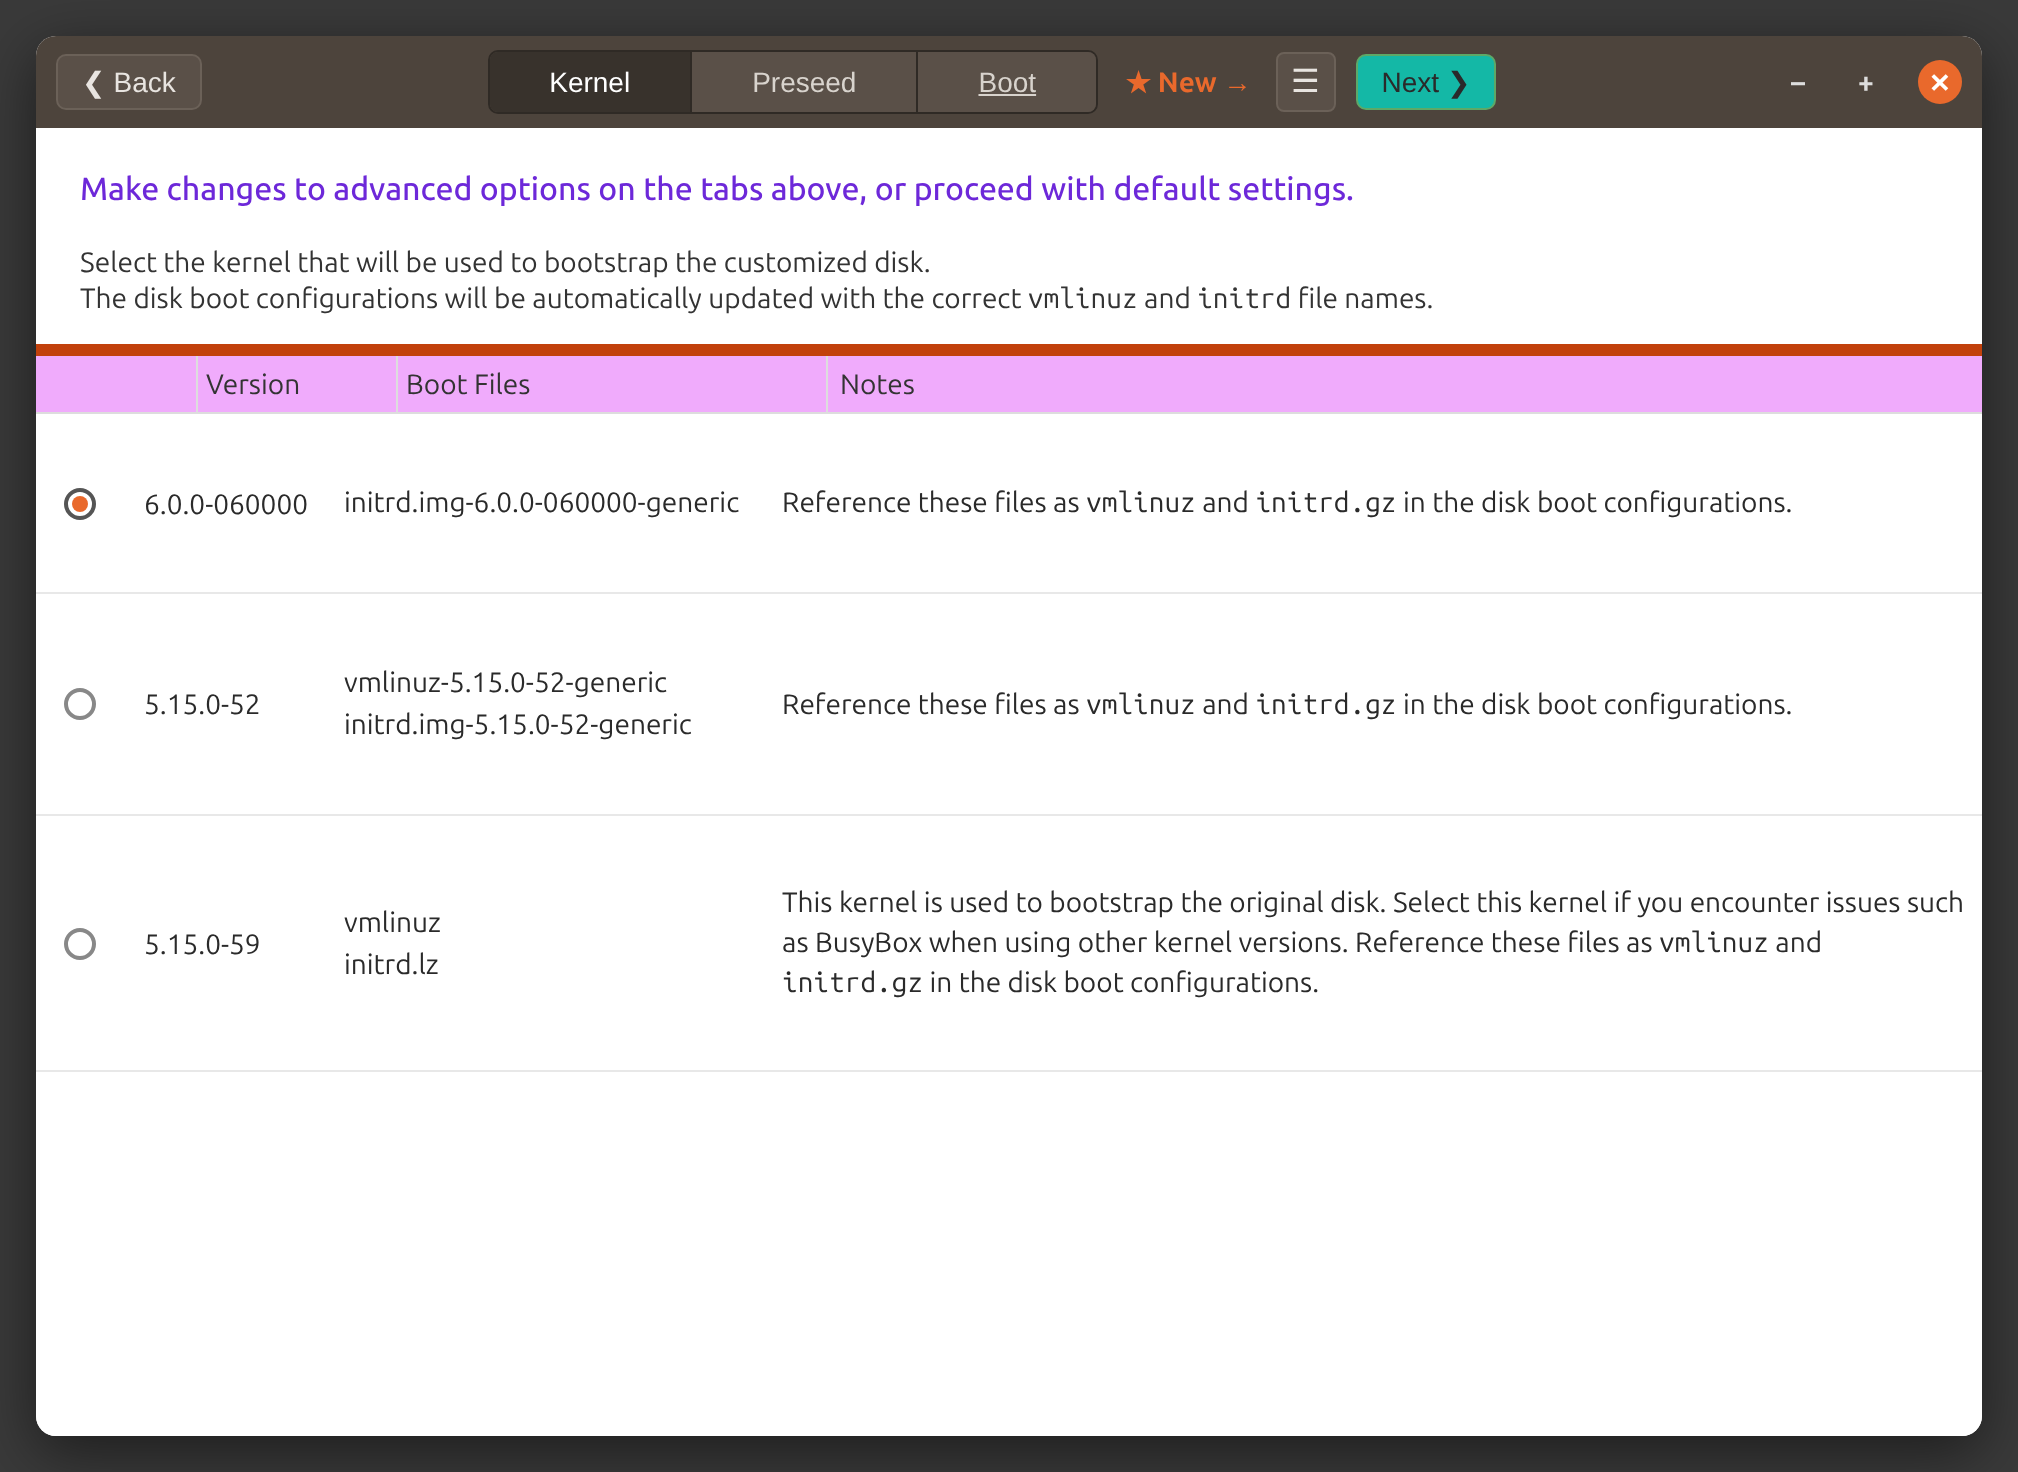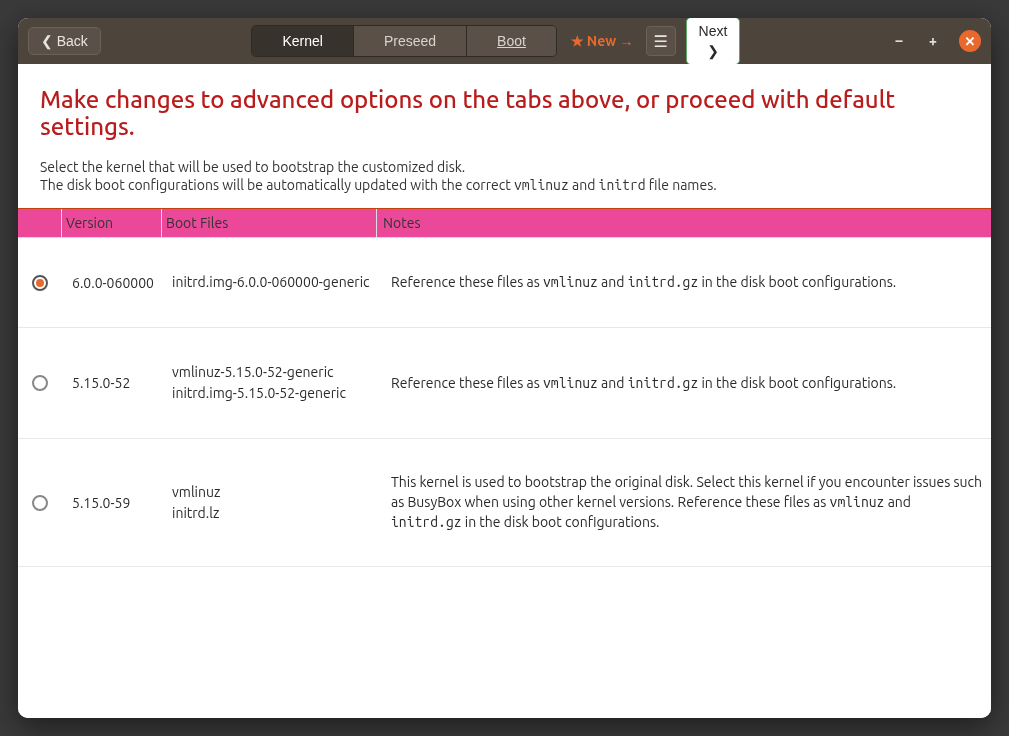--- a/index.html
+++ b/index.html
@@ -83,32 +83,31 @@
     width: 30px;
     height: 30px;
     display: flex;
     align-items: center;
     justify-content: center;
     cursor: pointer;
     font-size: 16px;
     margin-left: 2px;
   }
   .next-btn {
-    background: #ffffff;
+    background: #14b8a6;
     border: 1px solid #5da967;
     border-radius: 5px;
     color: #2a2a2a;
     padding: 5px 12px;
     font-size: 14px;
     cursor: pointer;
     display: flex;
     align-items: center;
     gap: 4px;
     margin-left: 4px;
-    flex-direction: column;
   }
   .spacer-right { flex: 1; }
   .win-controls {
     display: flex;
     align-items: center;
     gap: 18px;
   }
   .win-min, .win-max {
     color: #ddd;
     font-size: 14px;
@@ -133,38 +132,39 @@
   .content {
     flex: 1;
     background: #fff;
     margin: 0;
     overflow-y: auto;
   }
   .header-area {
     padding: 22px 22px 14px 22px;
   }
   .page-title {
-    font-size: 24px;
+    font-size: 16px;
     font-weight: 500;
-    color: #b91c1c;
+    color: #6d28d9;
     margin-bottom: 18px;
   }
   .desc-line {
     font-size: 14px;
     color: #333;
     line-height: 1.3;
   }
   .mono { font-family: "Ubuntu Mono", Consolas, monospace; }
   .table-header {
     display: flex;
-    border-top: 1px solid #c2410c;
+    border-top: 6px solid #c2410c;
     border-bottom: 1px solid #ddd;
     font-size: 14px;
     color: #333;
-    background: #ec4899;
+    background: #f0abfc;
+    padding-left: 37px;
   }
   .col-radio { width: 44px; flex-shrink: 0; }
   .col-version { width: 100px; flex-shrink: 0; padding: 6px 0 6px 4px; }
   .col-boot { width: 215px; flex-shrink: 0; padding: 6px 0 6px 4px; }
   .col-notes { flex: 1; padding: 6px 0 6px 6px; }
   .table-header > div { border-right: 1px solid #ddd; }
   .table-header > div:last-child { border-right: none; }
   .kernel-row {
     display: flex;
     align-items: center;

